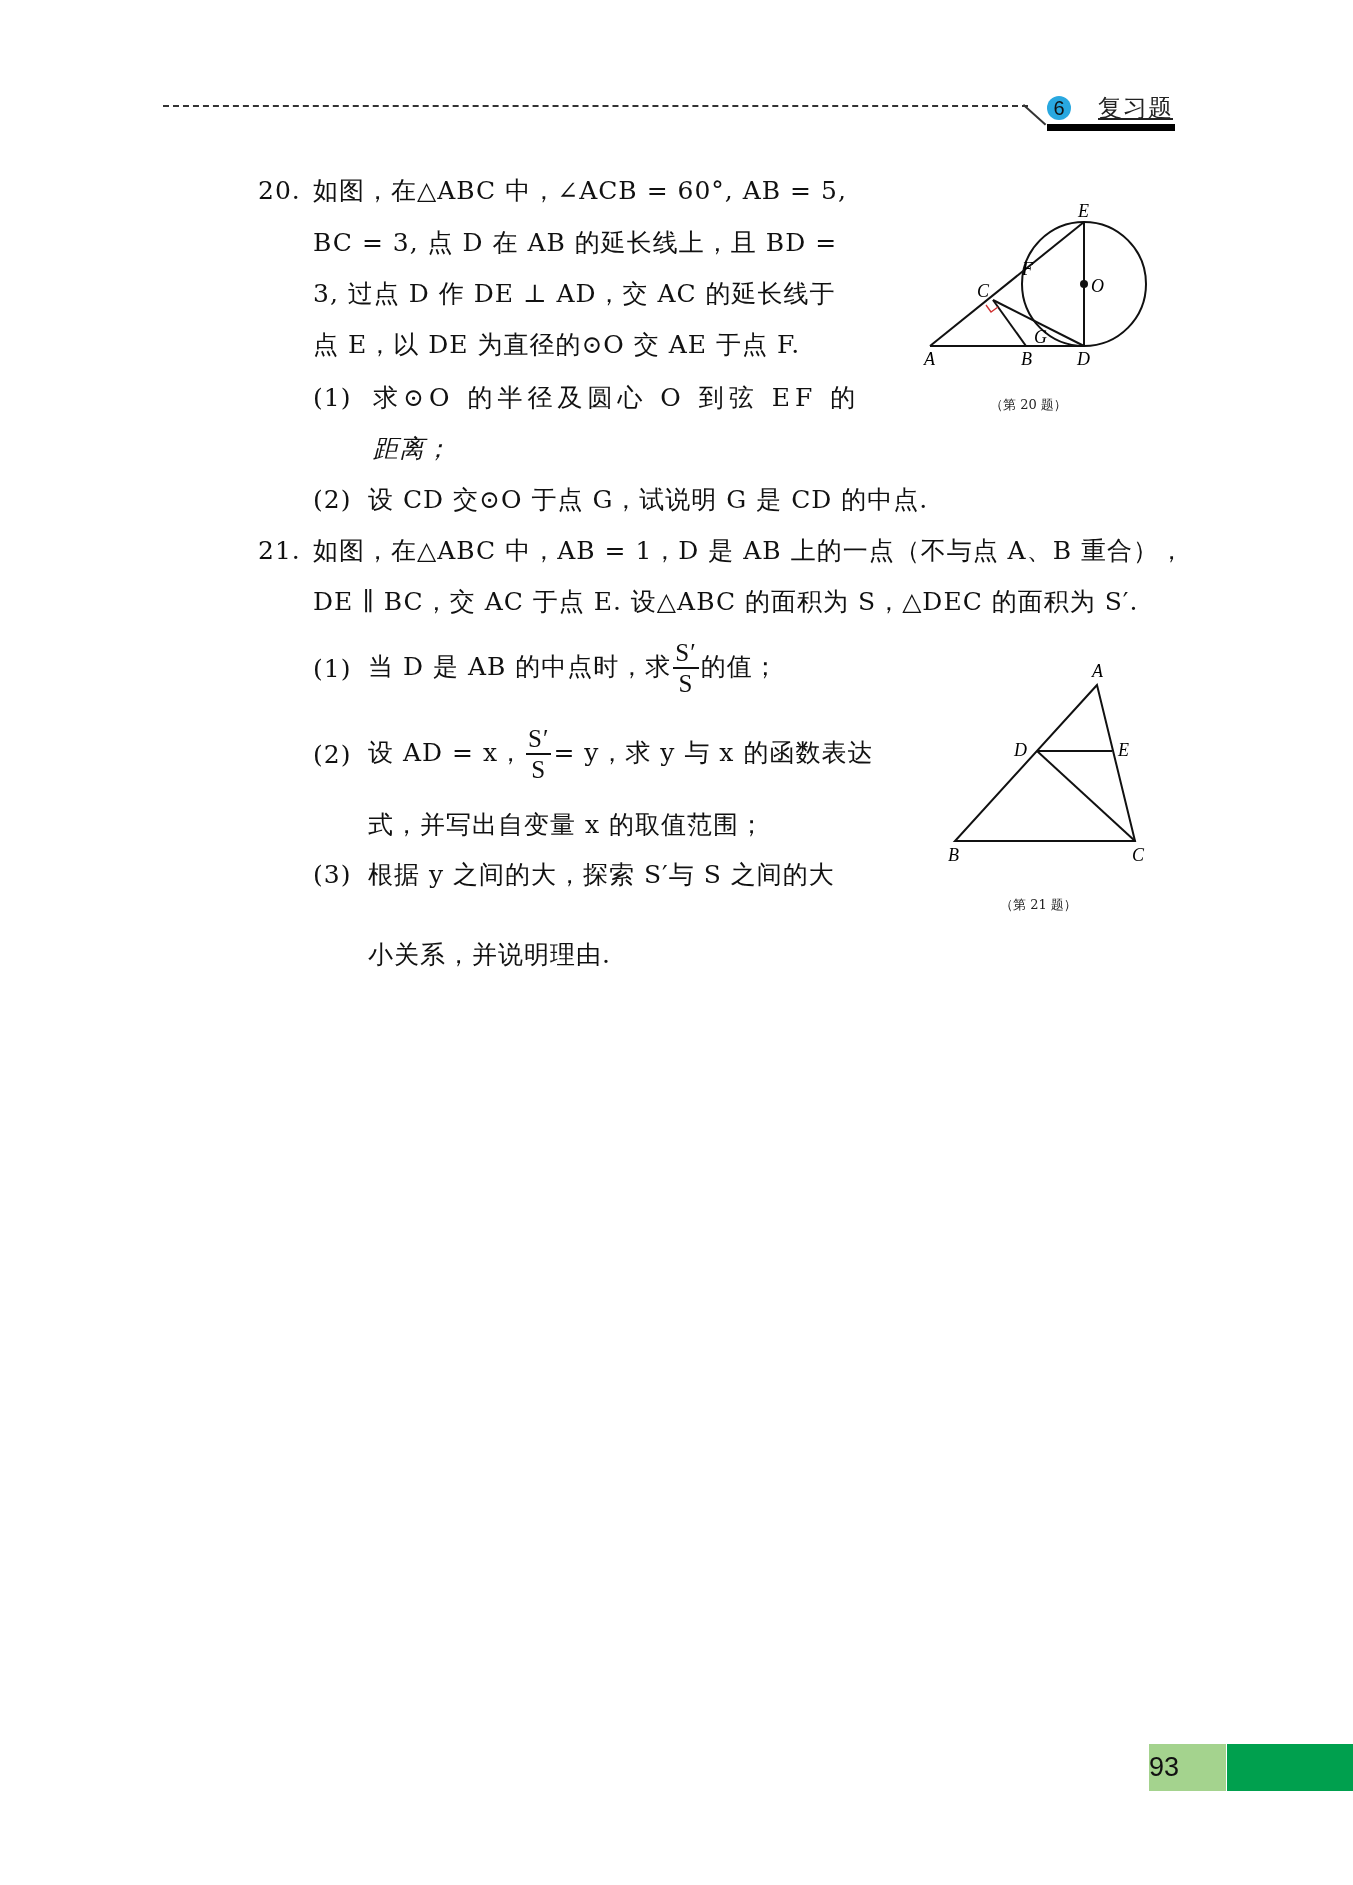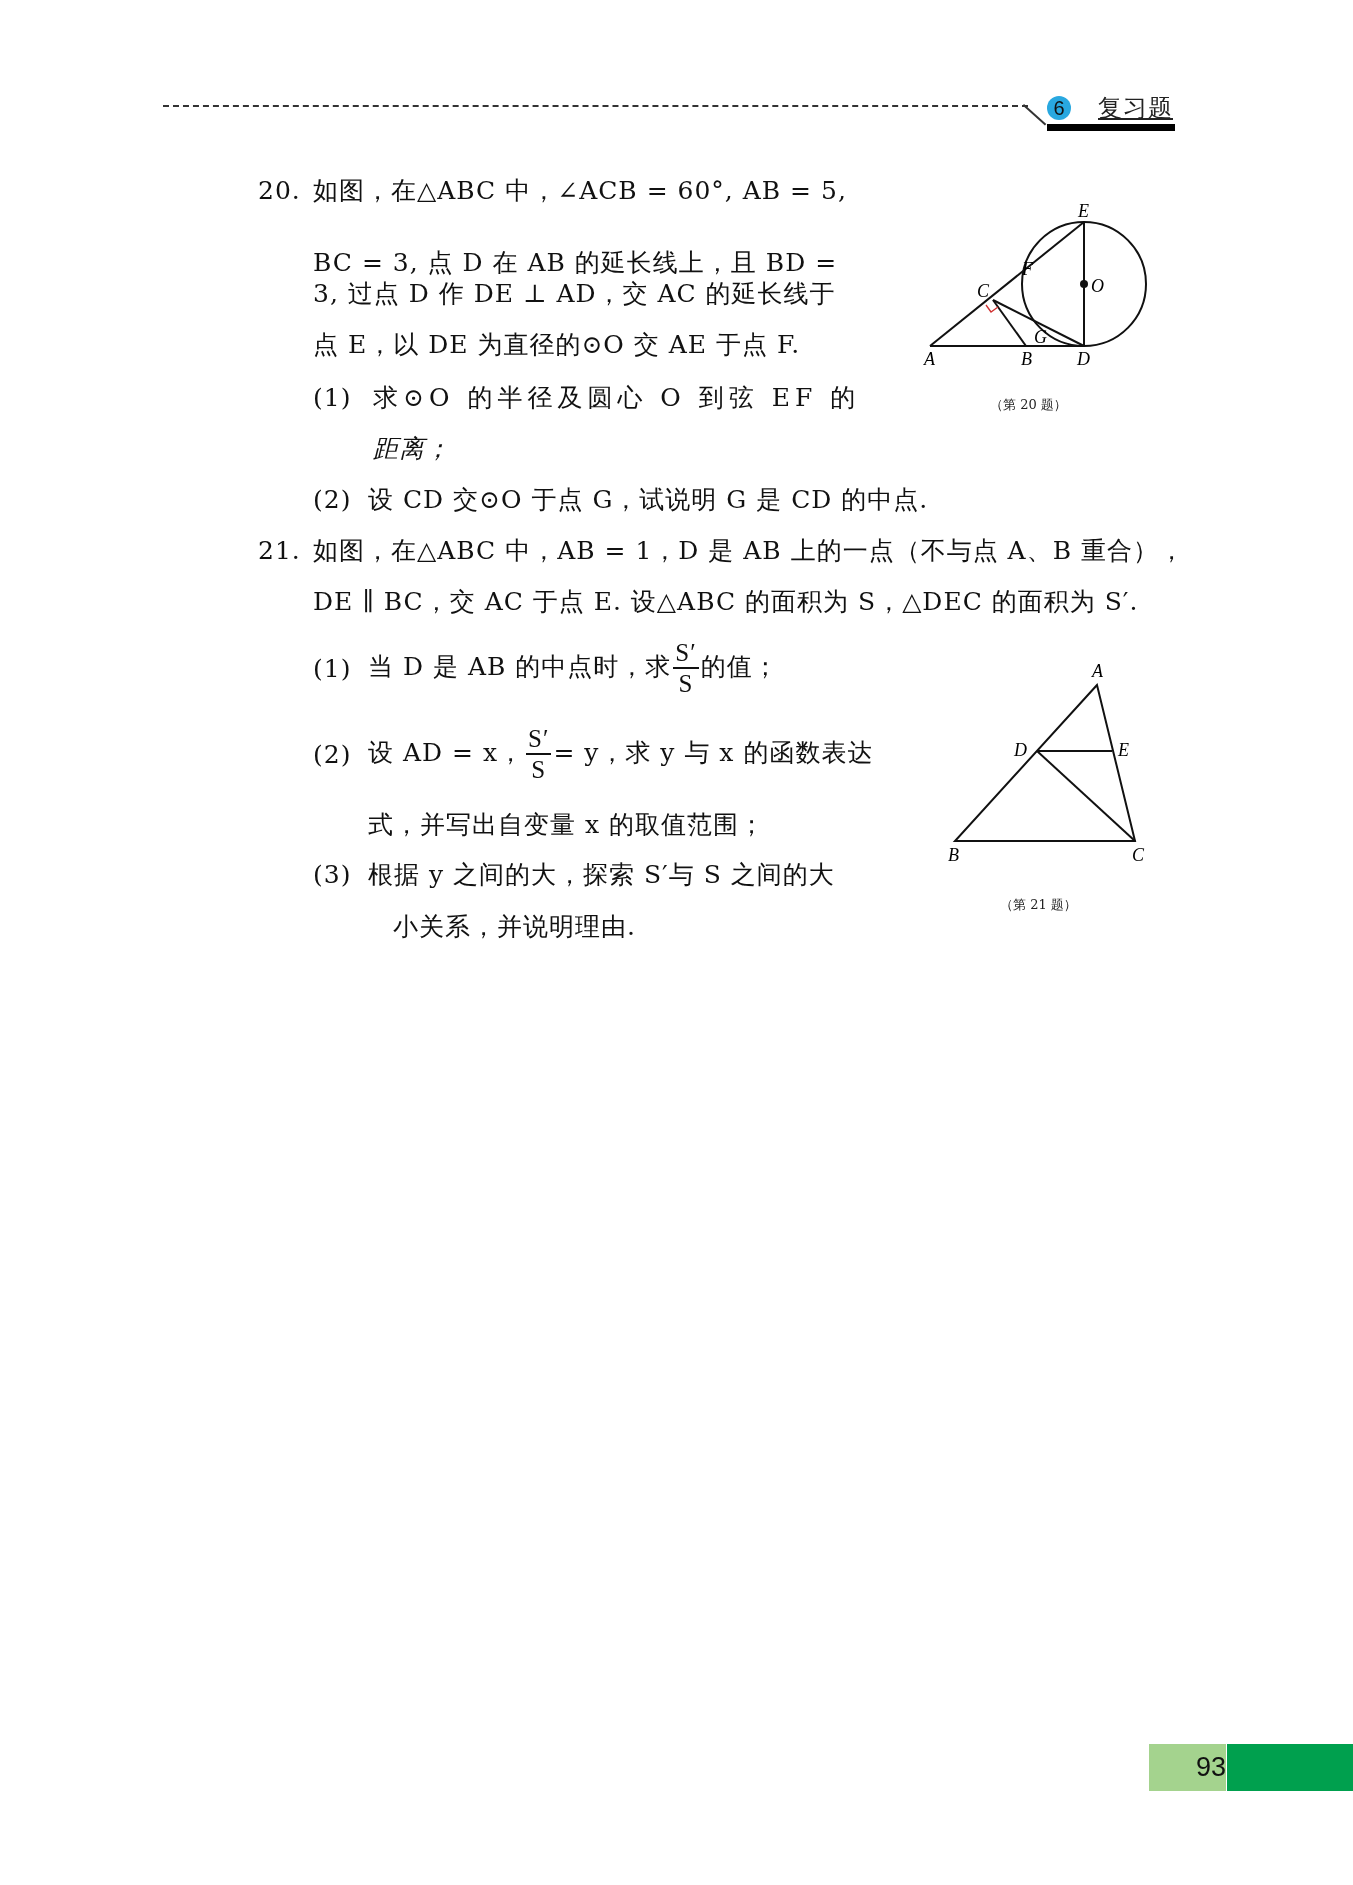--- a/index.html
+++ b/index.html
@@ -22,38 +22,38 @@
   .line { position:absolute; font-size:25px; line-height:34px; white-space:nowrap; letter-spacing:1px; }
   .frac { display:inline-block; vertical-align:middle; text-align:center; margin:0 2px; line-height:1; }
   .frac .num { display:block; border-bottom:2px solid #111; padding:0 2px 2px; font-family:"Liberation Serif", serif; }
   .frac .den { display:block; padding-top:2px; font-family:"Liberation Serif", serif; }
 
   .caption { position:absolute; font-size:13px; color:#222; white-space:nowrap; }
 
   
   .pg-light { position:absolute; left:1149px; top:1744px; width:77px; height:47px; background:#a4d38e; }
   .pg-num { position:absolute; left:1149px; top:1744px; width:77px; height:30px; line-height:47px;
-            text-align:right; font-family:"Liberation Sans", sans-serif; font-size:27px; color:#111; }
+            text-align:left; font-family:"Liberation Sans", sans-serif; font-size:27px; color:#111; }
   .pg-dark { position:absolute; left:1227px; top:1744px; width:126px; height:47px; background:#00a04e; }
 
   svg text { font-family:"Liberation Serif", serif; font-style:italic; }
 </style>
 </head>
 <body>
 
 <div class="hdr-dash"></div>
 <div class="hdr-slant"></div>
 <div class="hdr-bar"></div>
 <div class="hdr-badge">6</div>
 <div class="hdr-title">复习题</div>
 
 <div>
   <div class="line" style="left:258px; top:174px;">20.</div>
   <div class="line" style="left:313px; top:174px;">如图，在△ABC 中，∠ACB = 60°, AB = 5,</div>
-  <div class="line" style="left:313px; top:226px;margin-top:20px;">BC = 3, 点 D 在 AB 的延长线上，且 BD =</div>
+  <div class="line" style="left:313px; top:226px;">BC = 3, 点 D 在 AB 的延长线上，且 BD =</div>
   <div class="line" style="left:313px; top:277px;">3, 过点 D 作 DE ⊥ AD，交 AC 的延长线于</div>
   <div class="line" style="left:313px; top:328px;">点 E，以 DE 为直径的⊙O 交 AE 于点 F.</div>
 
   <div class="line" style="left:313px; top:381px;">(1)</div>
   <div class="line" style="left:373px; top:381px; letter-spacing:5px;">求⊙O 的半径及圆心 O 到弦 EF 的</div>
   <div class="line" style="left:373px; top:432px;font-style:italic;">距离；</div>
   <div class="line" style="left:313px; top:483px;">(2)</div>
   <div class="line" style="left:368px; top:483px;">设 CD 交⊙O 于点 G，试说明 G 是 CD 的中点.</div>
 
   <svg style="position:absolute; left:900px; top:195px;" width="280" height="180" viewBox="0 0 280 180">
@@ -91,21 +91,21 @@
   </div>
 
   <div class="line" style="left:313px; top:738px;">(2)</div>
   <div class="line" style="left:368px; top:726px;">
     <span>设 AD = x，</span><span class="frac"><span class="num">S′</span><span class="den">S</span></span><span>= y，求 y 与 x 的函数表达</span>
   </div>
   <div class="line" style="left:368px; top:808px;">式，并写出自变量 x 的取值范围；</div>
 
   <div class="line" style="left:313px; top:858px;">(3)</div>
   <div class="line" style="left:368px; top:858px;">根据 y 之间的大，探索 S′与 S 之间的大</div>
-  <div class="line" style="left:368px; top:910px;margin-left:25px;">小关系，并说明理由.</div>
+  <div class="line" style="left:368px; top:938px;">小关系，并说明理由.</div>
 
   <svg style="position:absolute; left:940px; top:655px;" width="220" height="220" viewBox="0 0 220 220">
 
     <polygon points="157,30 15,186 195,186" fill="none" stroke="#111" stroke-width="2"></polygon>
     <line x1="97" y1="96" x2="172" y2="96" stroke="#111" stroke-width="2"></line>
     <line x1="97" y1="96" x2="195" y2="186" stroke="#111" stroke-width="2"></line>
     <text x="152" y="22" font-size="18">A</text>
     <text x="74" y="101" font-size="18">D</text>
     <text x="178" y="101" font-size="18">E</text>
     <text x="8" y="206" font-size="18">B</text>

